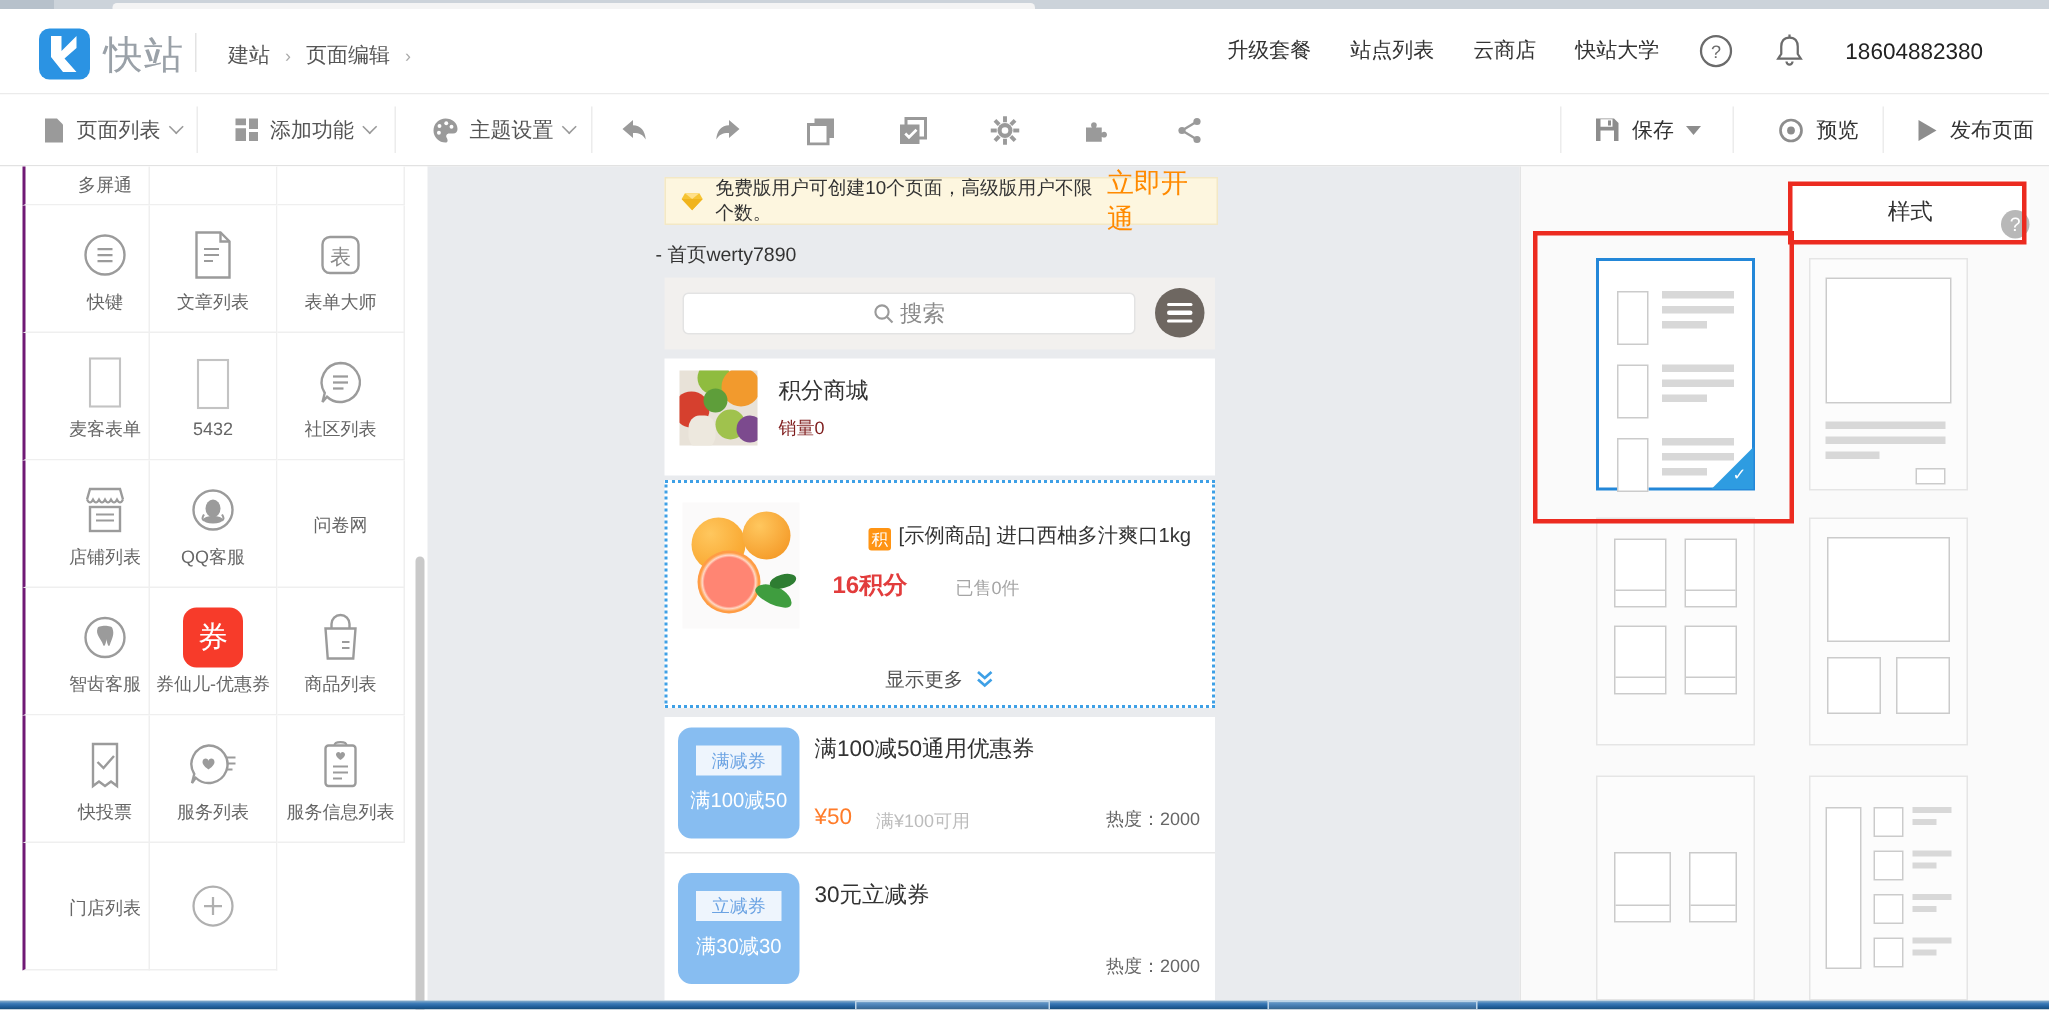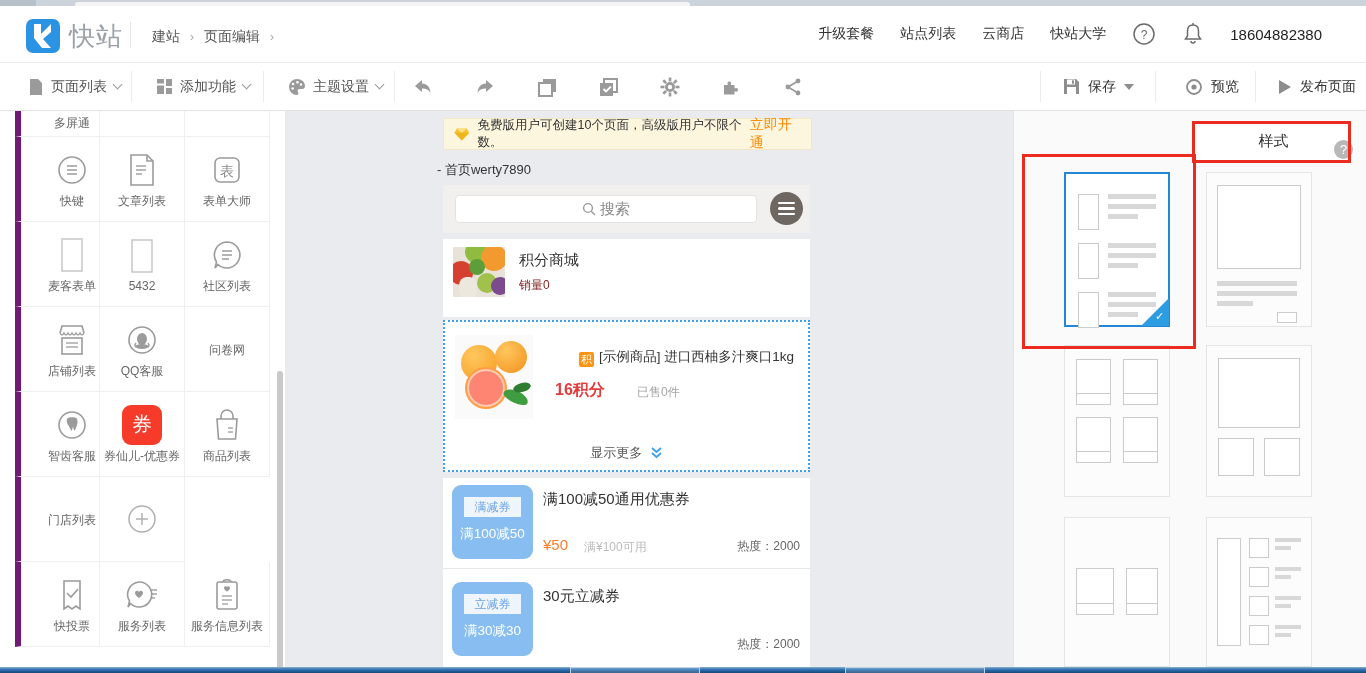--- a/index.html
+++ b/index.html
@@ -31,32 +31,32 @@
   .chev { width:7px; height:7px; border-right:1.5px solid #999; border-bottom:1.5px solid #999; transform:rotate(45deg); margin-top:-4px; }
   .tb-icon { position:absolute; top:13px; width:22px; height:22px; display:flex; align-items:center; justify-content:center; cursor:pointer; }
   .caret-down { width:0; height:0; border-left:5px solid transparent; border-right:5px solid transparent; border-top:6px solid #8d8d8d; }
   .tb-action { position:absolute; top:0; height:47px; display:flex; align-items:center; gap:8px; font-size:14px; color:#333; cursor:pointer; }
 
   
   .sidebar { position:absolute; left:0; top:111px; width:285px; height:556px; background:#fff; }
   .sgrid { position:absolute; left:15px; top:0; width:256px; }
   .srow { display:flex; }
   .scell { width:85px; height:85px; border-right:1px solid #efefef; border-bottom:1px solid #efefef; display:flex; flex-direction:column; align-items:center; justify-content:center; cursor:pointer; background:#fff; }
-  .scell:first-child { border-left:6px solid #701a75;padding-left:24px; }
+  .scell:first-child { border-left:2px solid #701a75;padding-left:24px; }
   .srow.partial .scell { height:26px; justify-content:flex-end; padding-bottom:4px; border-top:none; }
   .sicon { height:42px; display:flex; align-items:center; justify-content:center; }
   .slabel { font-size:12px; color:#666; margin-top:2px; white-space:nowrap; }
   .coupon-app { width:40px; height:40px; background:#f73b2a; border-radius:9px; color:#fff; font-size:20px; display:flex; align-items:center; justify-content:center; }
   .side-scrollbar { position:absolute; left:277px; top:260px; width:6px; height:400px; background:#c9c9c9; border-radius:3px; }
 
   
   .canvas { position:absolute; left:285px; top:111px; width:728px; height:556px; background:#e9ebee; }
   .banner { position:absolute; left:158px; top:7px; width:369px; height:32px; background:#fdf6df; border:1px solid #f3e8c5; display:flex; align-items:center; padding:0 10px; gap:8px; }
   .banner-text { font-size:12.5px; color:#333; }
-  .banner-link { font-size:14px; color:#ff8a00; cursor:pointer; }
+  .banner-link { font-size:18px; color:#ff8a00; cursor:pointer; }
   .page-label { position:absolute; left:152px; top:50px; font-size:13px; color:#333; }
 
   .pv-block { position:absolute; left:158px; width:367px; background:#fff; }
   .pv-search { top:74px; height:48px; background:#f2f0ee; }
   .search-input { position:absolute; left:12px; top:10px; width:302px; height:28px; background:#fff; border:1px solid #e3e3e3; border-radius:4px; display:flex; align-items:center; justify-content:center; gap:4px; color:#8a8a8a; font-size:15px; cursor:text; }
   .menu-circle { position:absolute; right:7px; top:7px; width:33px; height:33px; border-radius:50%; background:#6e6761; display:flex; flex-direction:column; align-items:center; justify-content:center; gap:3px; cursor:pointer; }
   .menu-circle i { display:block; width:17px; height:2.5px; background:#fff; border-radius:2px; }
 
   .pv-store { top:128px; height:78px; }
   .fruit-thumb { position:absolute; left:10px; top:8px; width:52px; height:50px; overflow:hidden; background:#e8e2d8; }
@@ -408,35 +408,20 @@
                 <path d="M9 13 H29 L27.5 33 H10.5 Z" fill="none" stroke="#9b9b9b" stroke-width="1.6"></path>
                 <line x1="20" y1="22" x2="25" y2="22" stroke="#9b9b9b" stroke-width="1.3"></line>
                 <line x1="20" y1="26" x2="25" y2="26" stroke="#9b9b9b" stroke-width="1.3"></line>
               </svg>
             </span>
           <span class="slabel">商品列表</span>
         </div>
       </div>
       <div class="srow">
         <div class="scell">
-          <span class="slabel">门店列表</span>
-        </div>
-        <div class="scell">
-          <span class="sicon">
-              <svg width="38" height="38" viewBox="0 0 38 38">
-                <circle cx="19" cy="19" r="13" fill="none" stroke="#b0b0b0" stroke-width="1.5"></circle>
-                <line x1="13" y1="19" x2="25" y2="19" stroke="#b0b0b0" stroke-width="1.5"></line>
-                <line x1="19" y1="13" x2="19" y2="25" stroke="#b0b0b0" stroke-width="1.5"></line>
-              </svg>
-            </span>
-        </div>
-        <div class="scell" style="border-right:none;border-bottom:none;"></div>
-      </div>
-      <div class="srow">
-        <div class="scell">
           <span class="sicon">
               <svg width="36" height="38" viewBox="0 0 36 38">
                 <path d="M10 5 H26 V33 L22 30 L18 33 L14 30 L10 33 Z" fill="none" stroke="#9b9b9b" stroke-width="1.6"></path>
                 <path d="M13 17 l4 4 l7 -8" fill="none" stroke="#9b9b9b" stroke-width="1.6"></path>
               </svg>
             </span>
           <span class="slabel">快投票</span>
         </div>
         <div class="scell">
           <span class="sicon">
@@ -456,20 +441,35 @@
                 <rect x="8" y="6" width="20" height="27" rx="2" fill="none" stroke="#9b9b9b" stroke-width="1.6"></rect>
                 <path d="M14 6 c0-3 8-3 8 0" fill="none" stroke="#9b9b9b" stroke-width="1.4"></path>
                 <path d="M15 12 c0-2.2 3-2.2 3-0.4 c0-1.8 3-1.8 3 0.4 c0 1.8-3 3.6-3 3.6 s-3-1.8-3-3.6 Z" fill="#9b9b9b"></path>
                 <line x1="13" y1="20" x2="23" y2="20" stroke="#9b9b9b" stroke-width="1.3"></line>
                 <line x1="13" y1="24" x2="23" y2="24" stroke="#9b9b9b" stroke-width="1.3"></line>
                 <line x1="13" y1="28" x2="19" y2="28" stroke="#9b9b9b" stroke-width="1.3"></line>
               </svg>
             </span>
           <span class="slabel">服务信息列表</span>
         </div>
+      </div>
+      <div class="srow">
+        <div class="scell">
+          <span class="slabel">门店列表</span>
+        </div>
+        <div class="scell">
+          <span class="sicon">
+              <svg width="38" height="38" viewBox="0 0 38 38">
+                <circle cx="19" cy="19" r="13" fill="none" stroke="#b0b0b0" stroke-width="1.5"></circle>
+                <line x1="13" y1="19" x2="25" y2="19" stroke="#b0b0b0" stroke-width="1.5"></line>
+                <line x1="19" y1="13" x2="19" y2="25" stroke="#b0b0b0" stroke-width="1.5"></line>
+              </svg>
+            </span>
+        </div>
+        <div class="scell" style="border-right:none;border-bottom:none;"></div>
       </div>
     </div>
     <div class="side-scrollbar"></div>
   </div>
 
   <div class="canvas">
 
     <div class="banner">
       <svg width="17" height="15" viewBox="0 0 17 15">
           <path d="M3 1 H14 L16.5 5.5 L8.5 14 L0.5 5.5 Z" fill="#f6c433"></path>

